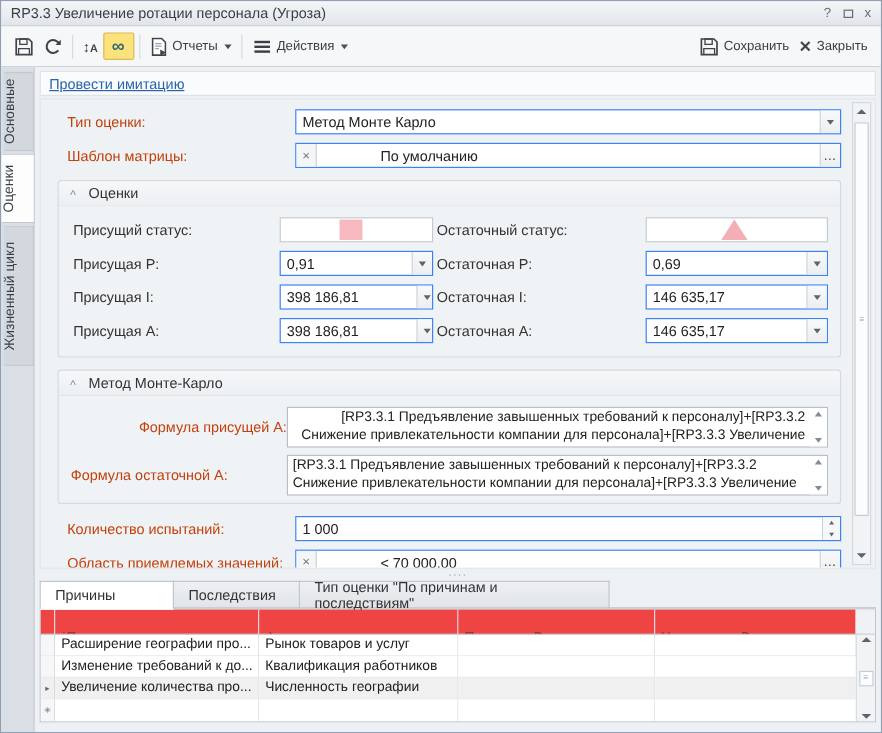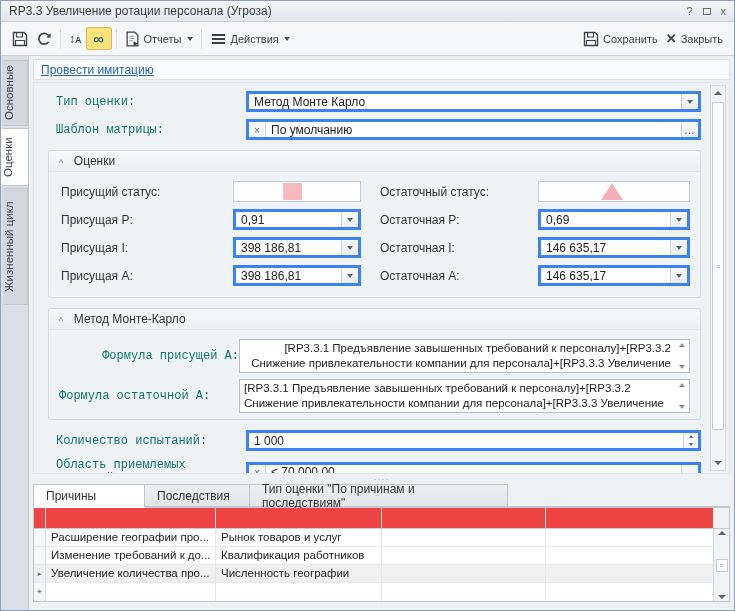--- a/index.html
+++ b/index.html
@@ -65,24 +65,24 @@
             background:#fbfcfd; border:1px solid #c6ccd3; border-radius:1px;
             display:flex; align-items:center; justify-content:center; }
   .grip { color:#9aa2ab; font-size:7px; line-height:1; }
   .tri-u { width:0; height:0; border-left:4px solid transparent; border-right:4px solid transparent;
            border-bottom:4px solid #5b6570; }
   .tri-d { width:0; height:0; border-left:4px solid transparent; border-right:4px solid transparent;
            border-top:4px solid #5b6570; }
 
   
   .frow { display:flex; align-items:center; margin:0 0 7px 0; padding-left:8px; }
-  .flabel { width:190px; flex:0 0 190px; color:#0f766e;font-family:Liberation Mono, monospace; }
+  .flabel { width:190px; flex:0 0 190px; color:#c2410c; }
   .fctrl { flex:1; display:flex; height:21px; }
-  .ibox { flex:1; display:flex; align-items:center; background:#fff; border:3px solid #3b82f6;
-          padding-left:5px; color:#222; overflow:hidden; white-space:nowrap; }
+  .ibox { flex:1; display:flex; align-items:center; background:#fff; border:1px solid #3b82f6;
+          padding-left:5px; color:#222; overflow:hidden; white-space:nowrap;gap:48px; }
   .ibox .val { flex:1; }
   .dbtn { flex:0 0 17px; align-self:stretch; border-left:1px solid #ccd2d9;
           background:linear-gradient(#f8f9fa,#eceef1); display:flex; align-items:center; justify-content:center; }
   .dbtn .tri-d { border-left-width:3.5px; border-right-width:3.5px; border-top-width:4px; }
   .xbtn { flex:0 0 17px; align-self:stretch; border-right:1px solid #ccd2d9; background:#f3f5f7;
           display:flex; align-items:center; justify-content:center; color:#6b737c; font-size:11px; padding-left:0; }
   .ebtn { flex:0 0 17px; align-self:stretch; border-left:1px solid #ccd2d9;
           background:linear-gradient(#f8f9fa,#eceef1); display:flex; align-items:center; justify-content:center;
           color:#3a3f45; font-size:11px; letter-spacing:1px; }
   .spin { flex:0 0 15px; align-self:stretch; border-left:1px solid #ccd2d9; display:flex; flex-direction:column; }
@@ -95,21 +95,21 @@
   .ghead { height:21px; display:flex; align-items:center; padding-left:9px;
            background:linear-gradient(#f5f7f9,#edf0f3); border-bottom:1px solid #e2e6ea;
            border-radius:3px 3px 0 0; color:#333; }
   .caret { color:#8a93a0; font-size:10px; margin-right:10px; transform:scaleY(.8); }
   .gbody { padding:9px 10px 4px 12px; }
   .grow { display:flex; align-items:center; margin-bottom:7px; }
   .glabel { width:172px; flex:0 0 172px; }
   .gctrl-l { width:128px; flex:0 0 128px; display:flex; height:21px; }
   .gspacer { flex:1; }
   .glabel2 { width:158px; flex:0 0 158px; }
-  .gctrl-r { width:152px; flex:0 0 152px; display:flex; height:21px; }
+  .gctrl-r { width:152px; flex:0 0 152px; display:flex; height:21px;margin-left:16px; }
 
   .statusbox { position:relative; flex:1; background:#fff; border:1px solid #c3cad2; }
   .psquare { position:absolute; left:39%; top:1px; width:19px; height:17px; background:#f6b9bf; }
   .ptriangle { position:absolute; left:41%; bottom:1px; width:0; height:0;
                border-left:11px solid transparent; border-right:11px solid transparent;
                border-bottom:17px solid #f4afb6; }
 
   
   .frow-ml { align-items:center; }
   .fmlwrap { flex:1; display:flex; height:34px; background:#fff; border:1px solid #b6bfc9; }

